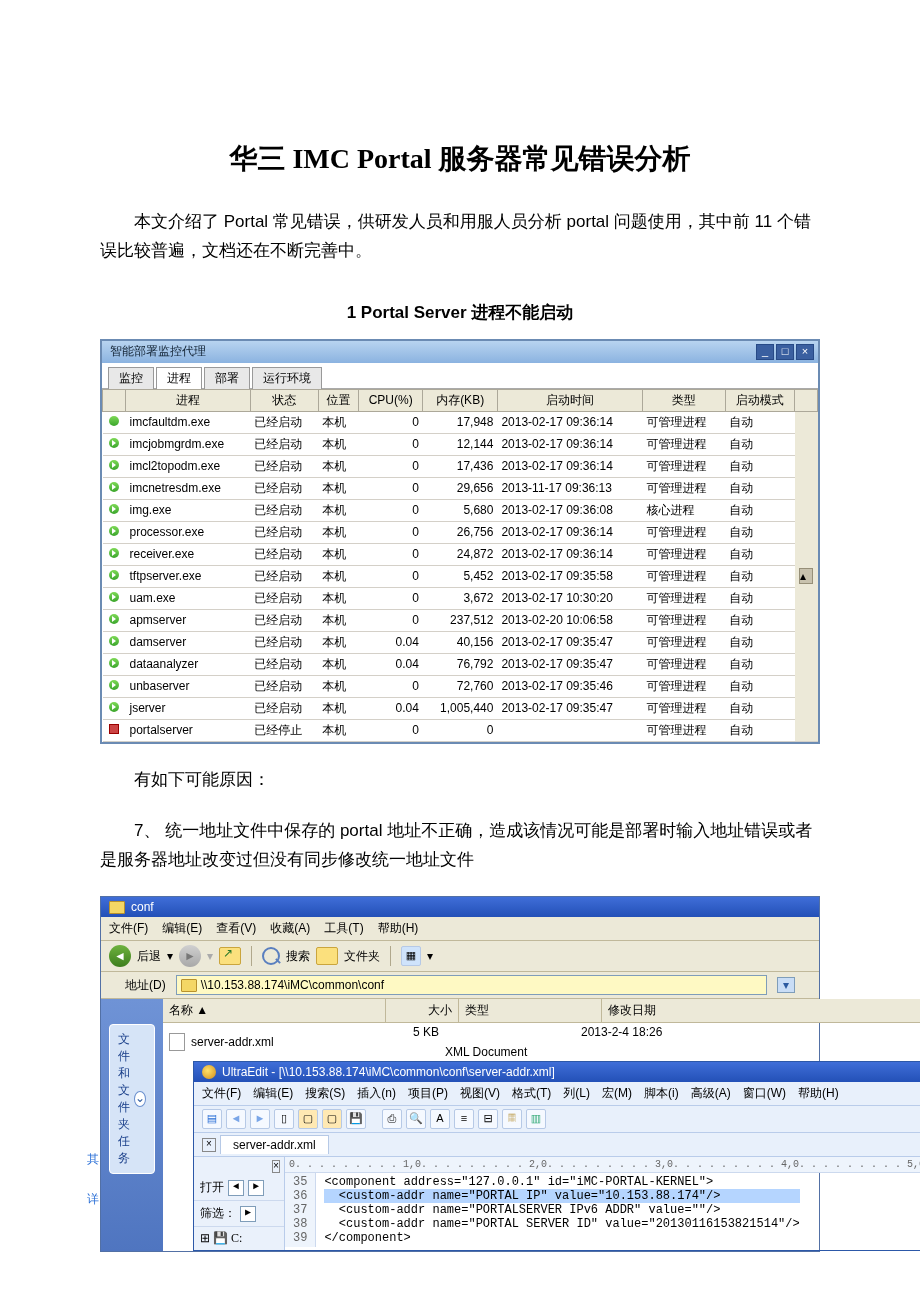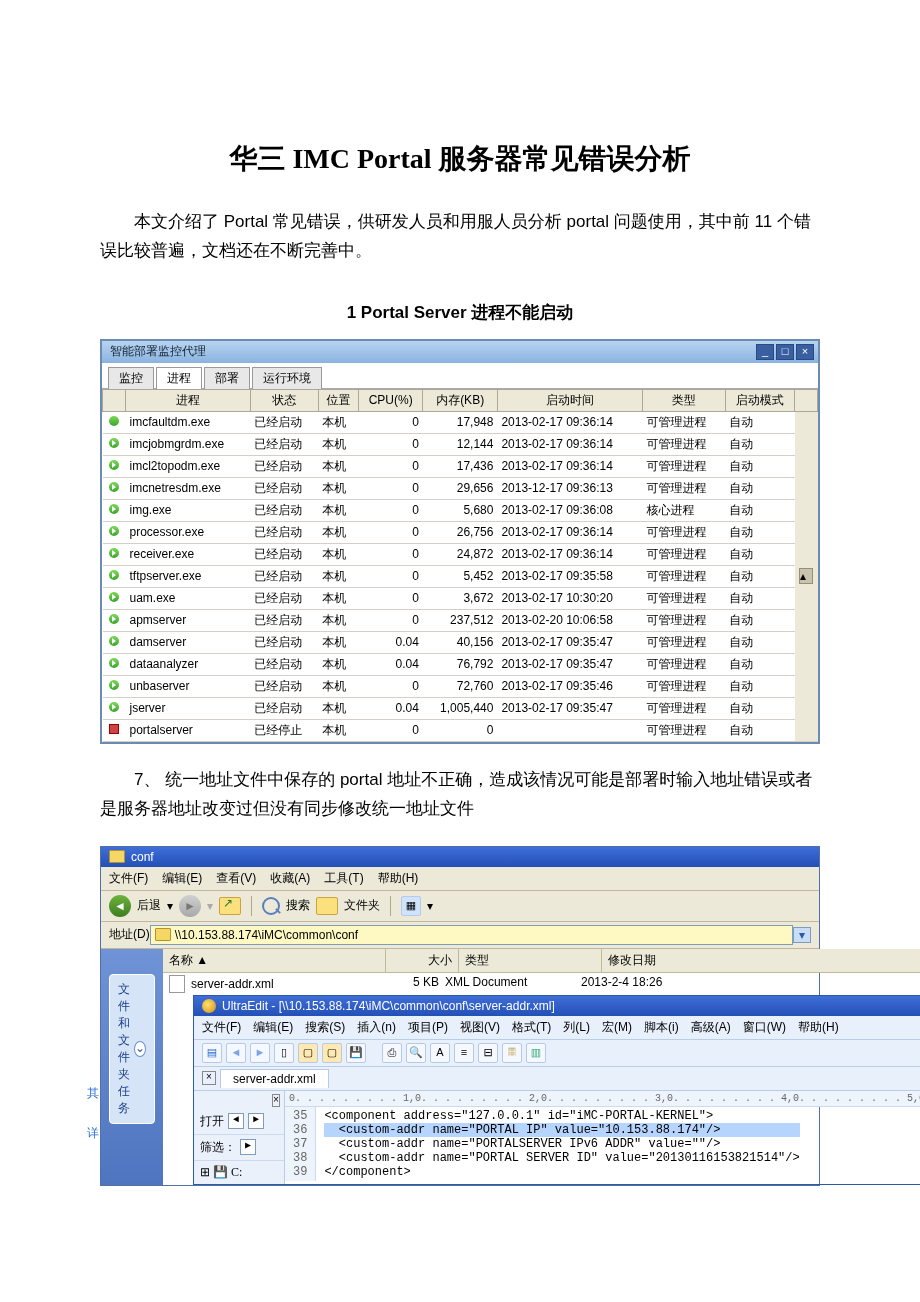--- a/index.html
+++ b/index.html
@@ -130,22 +130,22 @@
     width:20px; height:16px; background:#fbe07d; border:1px solid #caa53d;
     border-radius:2px; display:inline-block;
   }
   .mag {
     width:14px; height:14px; border:2px solid #5a7fbf; border-radius:50%;
     position:relative; display:inline-block;
   }
   .mag::after{content:"";position:absolute;width:6px;height:2px;background:#5a7fbf;
     transform:rotate(45deg); left:11px; top:11px;}
   .addr-row{
-    background:#ece9d8; padding:3px 8px; border-bottom:1px solid #c0b89a;
-    display:flex; align-items:center; gap:0;
+    background:#ece9d8; padding:3px 24px; border-bottom:1px solid #c0b89a;
+    display:flex; align-items:center; gap:10px;
   }
   .addr-box{
     flex:1; background:#fef9c3; border:1px solid #7f9db9; height:18px;
     display:flex; align-items:center; padding:0 4px; gap:4px;
   }
   .addr-drop{ width:16px; text-align:center; background:#c9ddf6; color:#2c5aa0; border:1px solid #7f9db9;}
   .exp-body{ display:flex; }
   .sidebar{
     width:160px; background:linear-gradient(#6f93d6,#4f75c0);
     padding:8px; box-sizing:border-box;
@@ -301,21 +301,21 @@
             <td>可管理进程</td>
             <td>自动</td>
           </tr>
           <tr>
             <td class="icon-cell"><span class="run-ico"></span></td>
             <td>imcnetresdm.exe</td>
             <td>已经启动</td>
             <td>本机</td>
             <td class="num">0</td>
             <td class="num">29,656</td>
-            <td>2013-12-17 09:36:13</td>
+            <td>2013-11-17 09:36:13</td>
             <td>可管理进程</td>
             <td>自动</td>
           </tr>
           <tr>
             <td class="icon-cell"><span class="run-ico"></span></td>
             <td>img.exe</td>
             <td>已经启动</td>
             <td>本机</td>
             <td class="num">0</td>
             <td class="num">5,680</td>
@@ -430,20 +430,21 @@
             <td class="num">0</td>
             <td class="num">0</td>
             <td></td>
             <td>可管理进程</td>
             <td>自动</td>
           </tr>
         </tbody>
     </table>
   </div>
 
+  <p class="body-text">有如下可能原因：</p>
   <p class="body-text">7、 统一地址文件中保存的 portal 地址不正确，造成该情况可能是部署时输入地址错误或者是服务器地址改变过但没有同步修改统一地址文件</p>
 
   <div class="exp">
     <div class="exp-title">
       <span class="folder-ico"></span>
       <span>conf</span>
     </div>
     <div class="exp-menu">
       <span>文件(F)</span>
       <span>编辑(E)</span>
@@ -491,21 +492,21 @@
           <div class="fh" style="width:60px;text-align:right;">大小</div>
           <div class="fh" style="width:130px;">类型</div>
           <div class="fh" style="flex:1;">修改日期</div>
         </div>
         <div class="file-row">
           <div style="width:210px;display:flex;align-items:center;">
             <span class="xml-ico"></span>
             <span>server-addr.xml</span>
           </div>
           <div style="width:60px;text-align:right;">5 KB</div>
-          <div style="width:130px;padding-left:6px;">XML Document</div>
+          <div style="width:130px;padding-left:6px;margin-top:20px;">XML Document</div>
           <div style="flex:1;padding-left:6px;">2013-2-4 18:26</div>
         </div>
 
         <div class="ue">
           <div class="ue-title">
             <span class="ue-logo"></span>
             <span>UltraEdit - [\\10.153.88.174\iMC\common\conf\server-addr.xml]</span>
           </div>
           <div class="ue-menu">
             <span>文件(F)</span>

